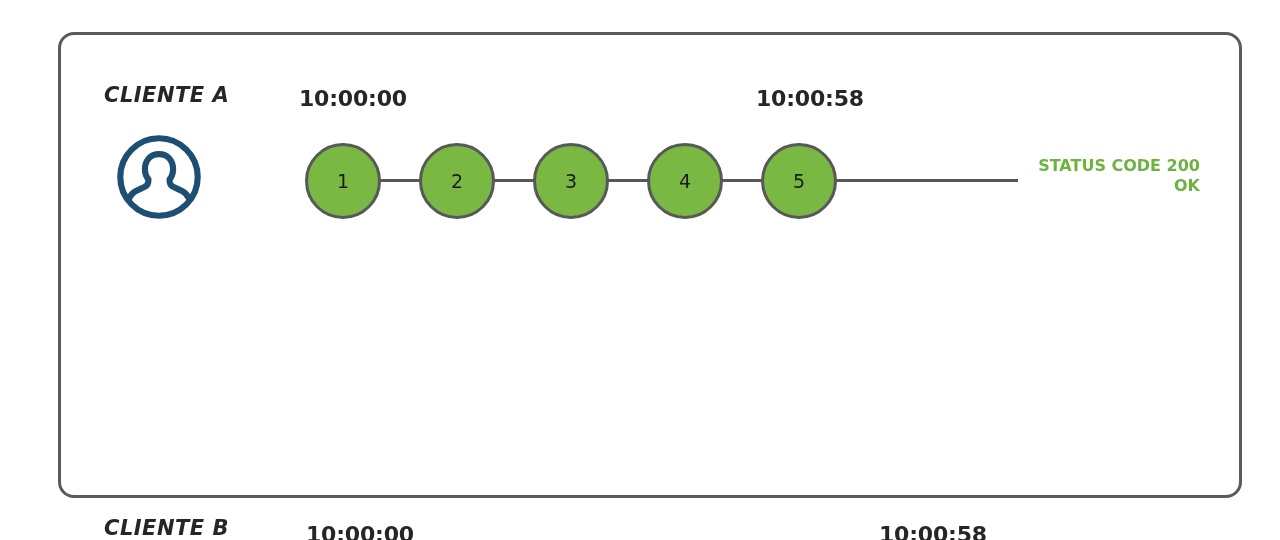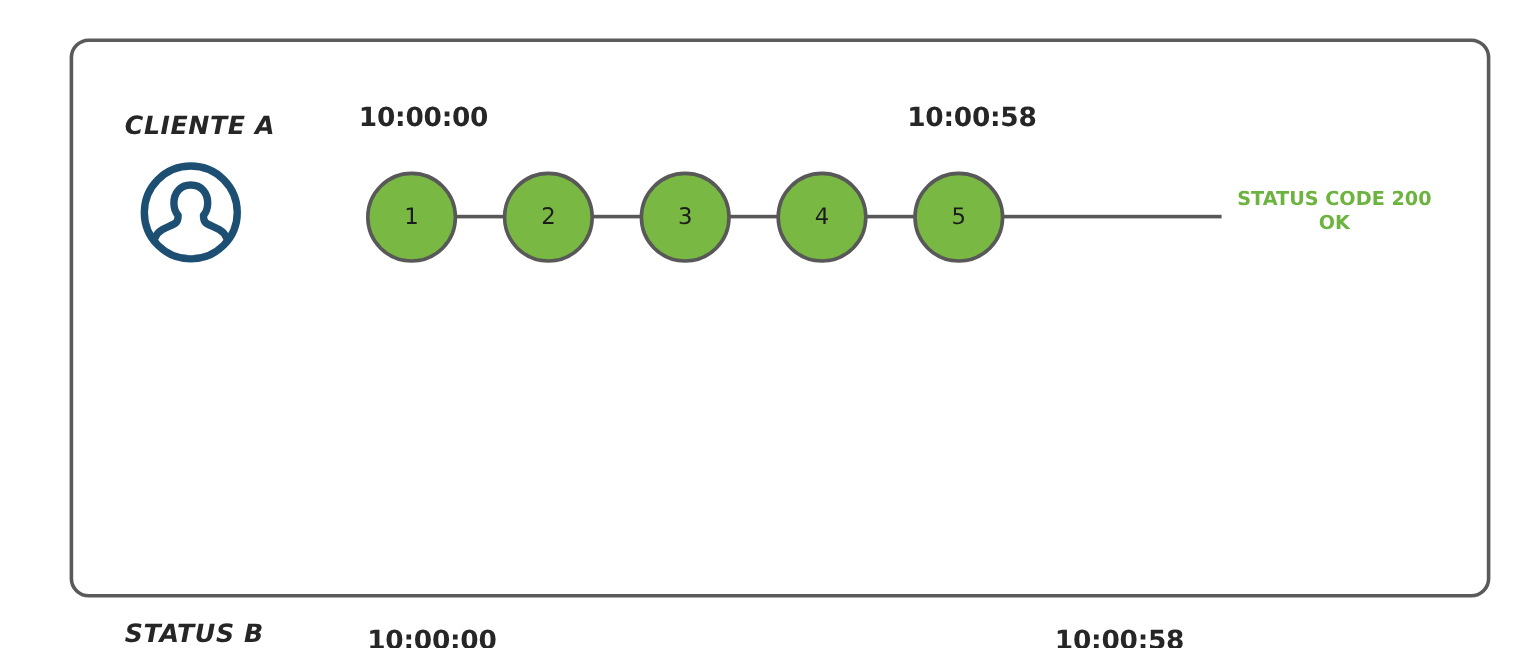--- a/index.html
+++ b/index.html
@@ -52,21 +52,21 @@
     left: 104px;
     width: 220px;
     font-family: "DejaVu Sans", sans-serif;
     font-style: italic;
     font-weight: 700;
     font-size: 21px;
     letter-spacing: 0.5px;
     color: #262626;
     white-space: nowrap;
   }
-  .row-a .client-label { top: 93px; }
+  .row-a .client-label { top: 83px; }
   .row-b .client-label { top: 298px; }
 
   
   .avatar {
     position: absolute;
     left: 115px;
     width: 88px;
     height: 88px;
   }
   .row-a .avatar { top: 133px; }
@@ -129,21 +129,21 @@
     font-size: 16px;
     line-height: 1.28;
     white-space: nowrap;
   }
   .status .line1 { display: block; }
   .status .line2 { display: block; }
   .status-a {
     left: 1024px;
     top: 156px;
     width: 176px;
-    text-align: center;
+    text-align: right;
     color: #6db33f;
   }
 </style>
 </head>
 <body>
 
 <div id="canvas">
 
   <div class="frame"></div>
 
@@ -187,21 +187,21 @@
       </div>
 
     <div class="status status-a">
       <span class="line1">STATUS CODE 200</span>
       <span class="line2">OK</span>
     </div>
   </div>
 
   <div class="row row-b">
 
-    <div class="client-label">STATUS B</div>
+    <div class="client-label">CLIENTE B</div>
 
     <div class="timestamp ts-b-start">10:00:00</div>
 
     <div class="timestamp ts-b-end">10:00:58</div>
 
     <div class="chain" id="chain-b"></div>
 
   </div>
 
 </div>

